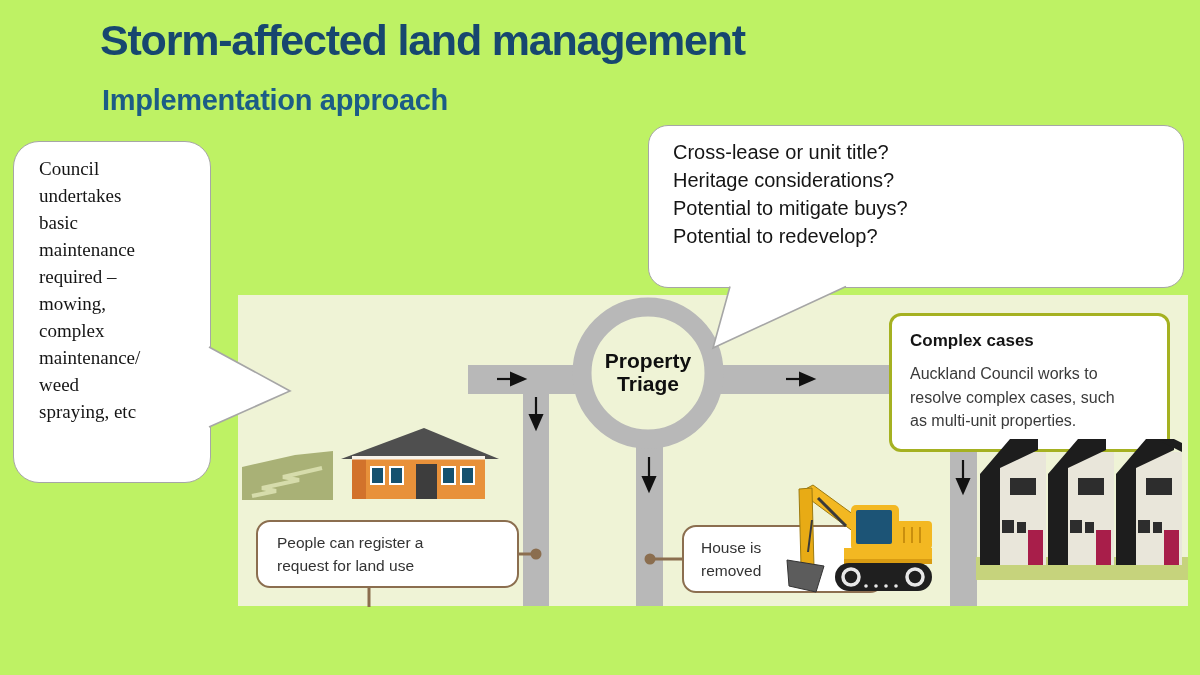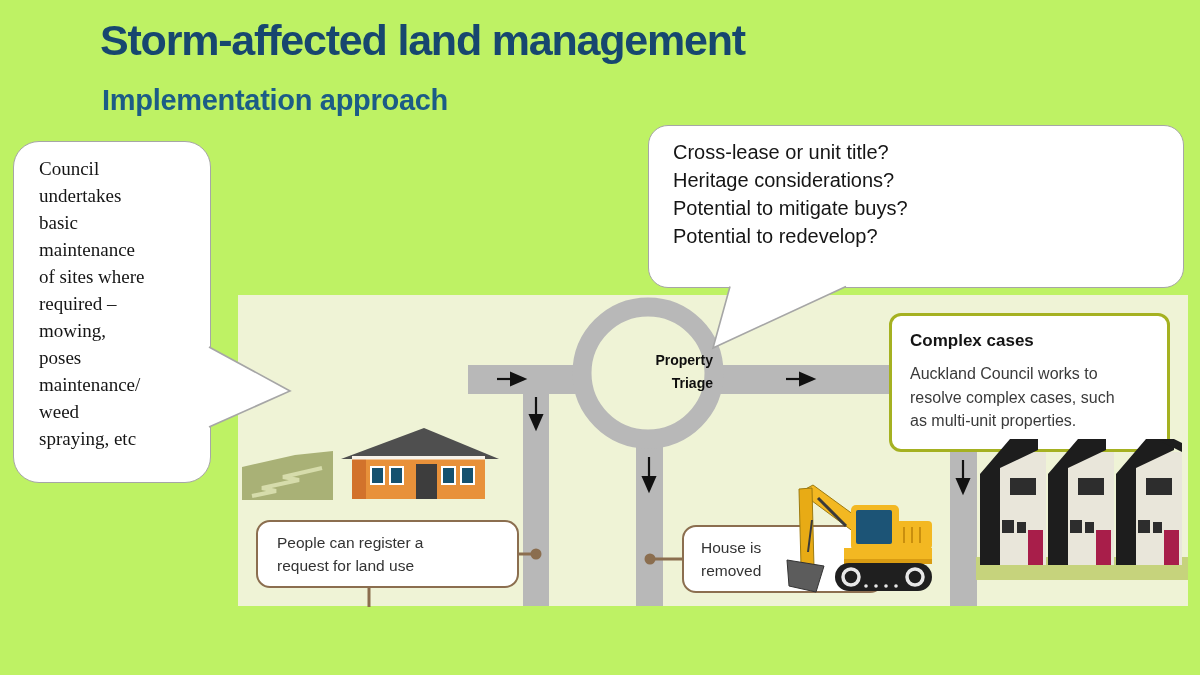--- a/index.html
+++ b/index.html
@@ -42,22 +42,22 @@
 
   .bbox{
     background:#fff;border:2.5px solid #8b6e4f;border-radius:14px;z-index:5;box-sizing:border-box;
     display:flex;flex-direction:column;justify-content:center;color:#333;
   }
   .box-register{left:256px;top:520px;width:263px;height:68px;padding-left:19px;}
   .box-removed{left:682px;top:525px;width:202px;height:68px;padding-left:17px;}
   .bbox .bline{font-size:15.5px;line-height:23px;white-space:nowrap;}
 
   .rlabel{
-    left:583px;top:349px;width:130px;text-align:right;z-index:5;
-    font-size:14px;font-weight:700;color:#0f0f0f;line-height:23px;
+    left:583px;top:349px;width:130px;text-align:center;z-index:5;
+    font-size:21px;font-weight:700;color:#0f0f0f;line-height:23px;
   }
 </style>
 </head>
 <body>
 
 <div class="slide">
 
   <div class="abs title">Storm-affected land management</div>
   <div class="abs subtitle">Implementation approach</div>
 
@@ -100,24 +100,23 @@
     </g>
     <circle cx="536" cy="554" r="5.5" fill="#8b6e4f"></circle>
     <circle cx="650" cy="559" r="5.5" fill="#8b6e4f"></circle>
   </svg>
 
   <div class="abs bubble bubble-left">
     <div class="ln">Council</div>
     <div class="ln">undertakes</div>
     <div class="ln">basic</div>
     <div class="ln">maintenance</div>
-    <div class="ln">of sites where</div>
     <div class="ln">required –</div>
     <div class="ln">mowing,</div>
-    <div class="ln">poses</div>
+    <div class="ln">complex</div>
     <div class="ln">maintenance/</div>
     <div class="ln">weed</div>
     <div class="ln">spraying, etc</div>
   </div>
 
   <div class="abs bubble bubble-top">
     <div class="ln">Cross-lease or unit title?</div>
     <div class="ln">Heritage considerations?</div>
     <div class="ln">Potential to mitigate buys?</div>
     <div class="ln">Potential to redevelop?</div>

